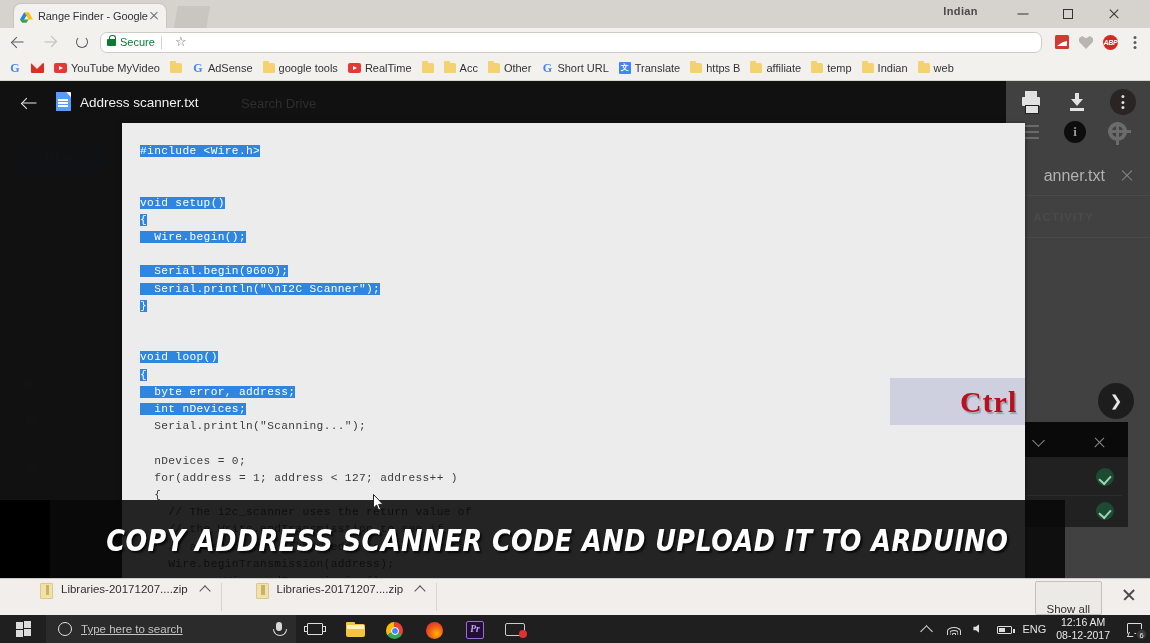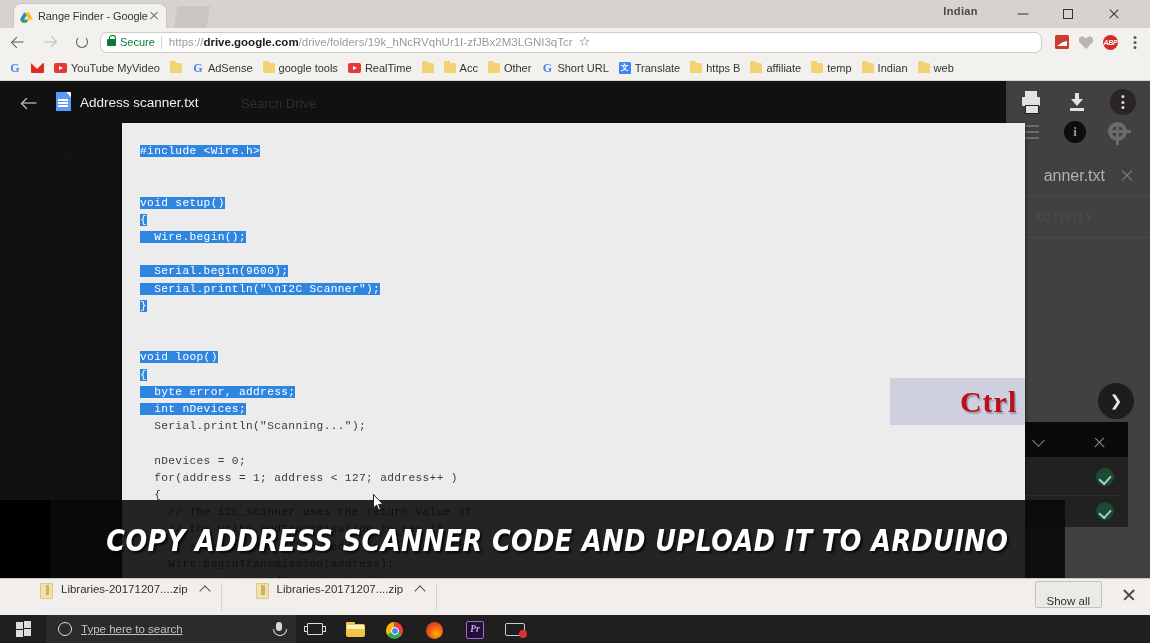--- a/index.html
+++ b/index.html
@@ -202,21 +202,21 @@
            border-top:1px solid #ccc8c3; display:flex; align-items:center; }
   .dlitem { height:28px; display:flex; align-items:flex-start; padding:0 10px 0 10px; border-right:1px solid #d8d4cf; flex:none;}
   .dl-zip { width:13px; height:16px; background:#f2e2a8; border:1px solid #d9c98f; border-radius:1px; position:relative; flex:none;}
   .dl-zip:after{content:"";position:absolute;left:4.5px;top:1px;width:3.5px;height:10px;background:#c9b26a;}
   .dl-png { width:15px; height:13px; background:#2c6e5a; border-radius:1px; position:relative; flex:none;}
   .dl-png:after{content:"";position:absolute;left:0;bottom:0;width:15px;height:5px;background:#e9d98a;}
   .dl-name { font-size:11.5px; color:#303030; margin:0 12px 0 8px; white-space:nowrap; }
   .dl-caret { width:11px; height:11px; position:relative; }
   .dl-caret:before{content:"";position:absolute;left:1px;top:4px;width:7px;height:7px;border-left:1.5px solid #555;
                    border-top:1.5px solid #555;transform:rotate(45deg);}
-  .showall { position:absolute; right:48px; top:581px; height:27px; padding:8px 11px; background:#eceae7;
+  .showall { position:absolute; right:48px; top:581px; height:18px; padding:16px 11px; background:#eceae7;
              border:1px solid #c4c0bb; border-radius:2px; font-size:11.5px; color:#303030; line-height:23px;}
   .shelf-x { position:absolute; right:14px; top:588px; width:14px; height:14px; }
   .shelf-x:before,.shelf-x:after{content:"";position:absolute;left:0;top:6px;width:14px;height:1.5px;background:#4a4a4a;}
   .shelf-x:before{transform:rotate(45deg);} .shelf-x:after{transform:rotate(-45deg);}
 
   
   .taskbar { position:absolute; left:0; top:615px; width:1150px; height:28px; background:#1f1f1f; display:flex; align-items:center;}
   .start { width:46px; height:28px; position:relative; flex:none; }
   .start i { position:absolute; width:7px; height:7px; background:#dcdcdc; }
   .start i:nth-child(1){left:16px;top:7px;} .start i:nth-child(2){left:24px;top:6px;}
@@ -310,21 +310,20 @@
     <div class="nav-ic">
         <span class="arrow fwd"></span>
       </div>
     <div class="nav-ic">
         <span class="reload"></span>
       </div>
     <div class="urlbar">
       <span class="lock"></span>
       <span class="secure-txt">Secure</span>
       <span class="urldiv"></span>
-      <span class="url"><span>https://</span><b>drive.google.com</b><span>/drive/folders/19k_hNcRVqhUr1I-zfJBx2M3LGNI3qTcr</span></span>
       <span class="star">
           <span>☆</span>
         </span>
     </div>
     <div class="ext">
         <i class="ext-red"></i>
       </div>
     <div class="ext">
         <i class="ext-gray"></i>
       </div>
@@ -676,14 +675,41 @@
         <i class="ffx"></i>
       </div>
     <div class="tb-ic">
         <i class="pr">Pr</i>
       </div>
     <div class="tb-ic">
         <i class="rec"></i>
       </div>
   </div>
 
+  <div class="tray">
+    <div class="tr-ic tr-chev"></div>
+    <div class="tr-ic">
+        <span class="wifi">
+          <i></i>
+          <i></i>
+          <i></i>
+        </span>
+      </div>
+    <div class="tr-ic">
+        <span class="spk"></span>
+      </div>
+    <div class="tr-ic">
+        <span class="bat">
+          <i></i>
+        </span>
+      </div>
+    <div class="lang">ENG</div>
+    <div class="clock">
+      <div>12:16 AM</div>
+      <div>08-12-2017</div>
+    </div>
+    <div class="notif">
+      <i class="notif-b"></i>
+      <span class="notif-badge">6</span>
+    </div>
+  </div>
 
 </div>
 
 </body></html>

